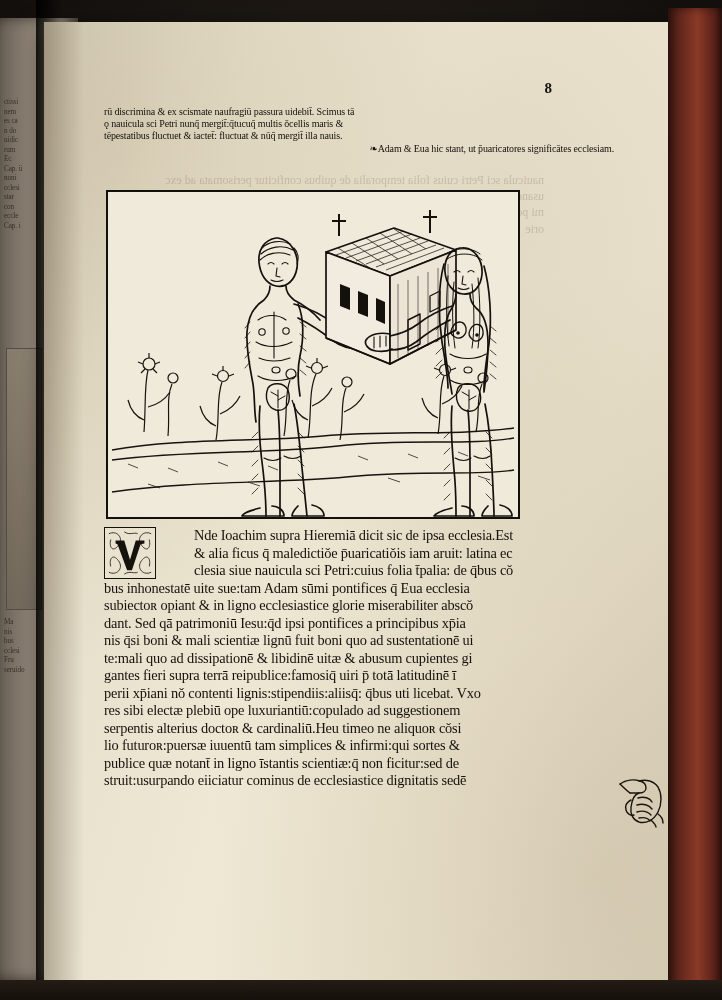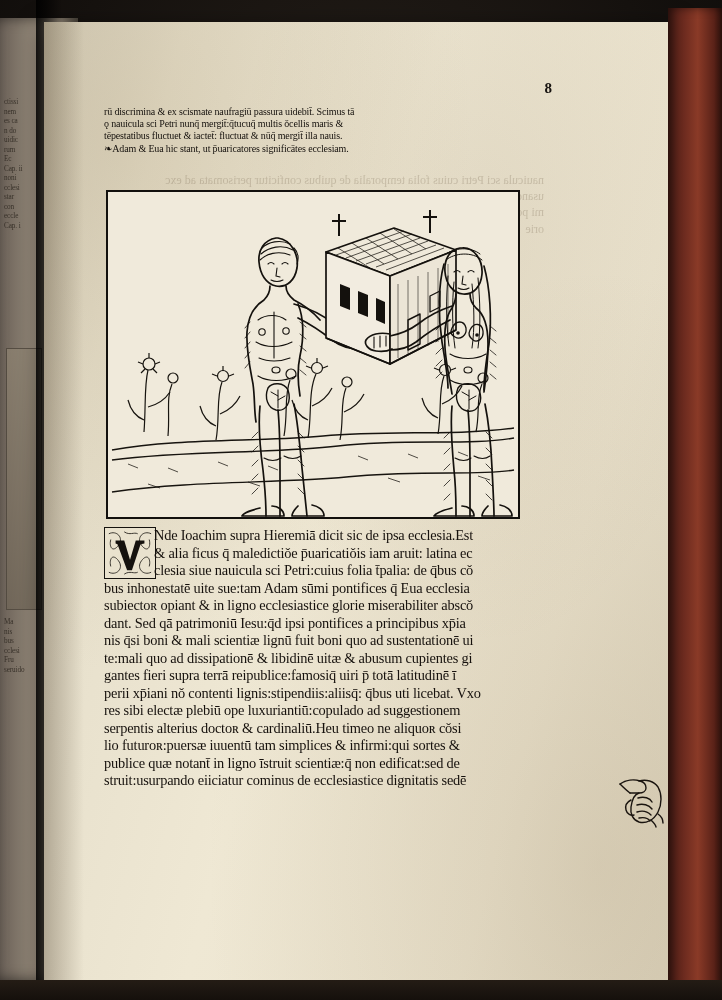--- a/index.html
+++ b/index.html
@@ -149,21 +149,21 @@
     top: 26px;
     width: 510px;
     font-size: 10px;
     line-height: 1.22;
     font-family: "Liberation Serif", serif;
     color: #15110d;
     letter-spacing: -0.15px;
     text-align: justify;
   }
   .topblock .ln { display: block; white-space: nowrap; }
-  .topblock .ln.center { text-align: left; }
+  .topblock .ln.center { text-align: right; }
 
   
   .woodcut {
     position: absolute;
     left: 36px;
     top: 110px;
     width: 410px;
     height: 325px;
     border: 2.5px solid #12100d;
     background: #efe9d8;
@@ -177,21 +177,21 @@
     left: 34px;
     top: 447px;
     width: 512px;
     font-size: 14.4px;
     line-height: 1.215;
     font-family: "Liberation Serif", serif;
     color: #16110d;
     letter-spacing: -0.2px;
   }
   .bodytext .ln { display: block; white-space: nowrap; }
-  .bodytext .indent1 { padding-left: 50px; }
+  .bodytext .indent1 { padding-left: 90px; }
 
   
   .initial {
     position: absolute;
     left: 34px;
     top: 447px;
     width: 52px;
     height: 52px;
     border: 1.5px solid #15120e;
     background: #e9e2ce;
@@ -598,21 +598,21 @@
         <span class="ln">bus inhonestatē uite sue:tam Adam sūmi pontifices q̄ Eua  ecclesia</span>
         <span class="ln">subiectoʀ opiant &amp; in ligno ecclesiastice glorie miserabiliter abscǒ</span>
         <span class="ln">dant. Sed qā patrimoniū Iesu:q̄d ipsi pontifices a principibus xp̄ia</span>
         <span class="ln">nis q̄si boni &amp; mali scientiæ lignū fuit boni quo ad sustentationē  ui</span>
         <span class="ln">te:mali quo ad dissipationē &amp; libidinē uitæ &amp; abusum  cupientes gi</span>
         <span class="ln">gantes fieri supra terrā reipublice:famosiq̄ uiri p̄ totā latitudinē ī</span>
         <span class="ln">perii xp̄iani nǒ contenti lignis:stipendiis:aliisq̄: q̄bus uti licebat. Vxo</span>
         <span class="ln">res sibi electæ plebiū ope luxuriantiū:copulado ad suggestionem</span>
         <span class="ln">serpentis alterius doctoʀ &amp; cardinaliū.Heu timeo ne aliquoʀ cǒsi</span>
         <span class="ln">lio futuroʀ:puersæ iuuentū tam simplices &amp; infirmi:qui sortes &amp;</span>
-        <span class="ln">publice quæ notant̄ in ligno īstruit scientiæ:q̄ non edificat:sed de</span>
+        <span class="ln">publice quæ notant̄ in ligno īstantis scientiæ:q̄ non ficitur:sed de</span>
         <span class="ln">struit:usurpando eiiciatur cominus de ecclesiastice dignitatis sedē</span>
       </div>
 
       <div class="manicule">
         <svg viewBox="0 0 46 58" xmlns="http://www.w3.org/2000/svg">
           <g fill="none" stroke="#1a140f" stroke-width="1.4" stroke-linejoin="round" stroke-linecap="round">
 
             <path d="M2 14 C8 10, 16 9, 22 11 C26 12, 28 15, 28 18 C28 21, 25 23, 21 23 L12 23"></path>
             <path d="M2 14 C6 18, 8 20, 12 23"></path>
 

